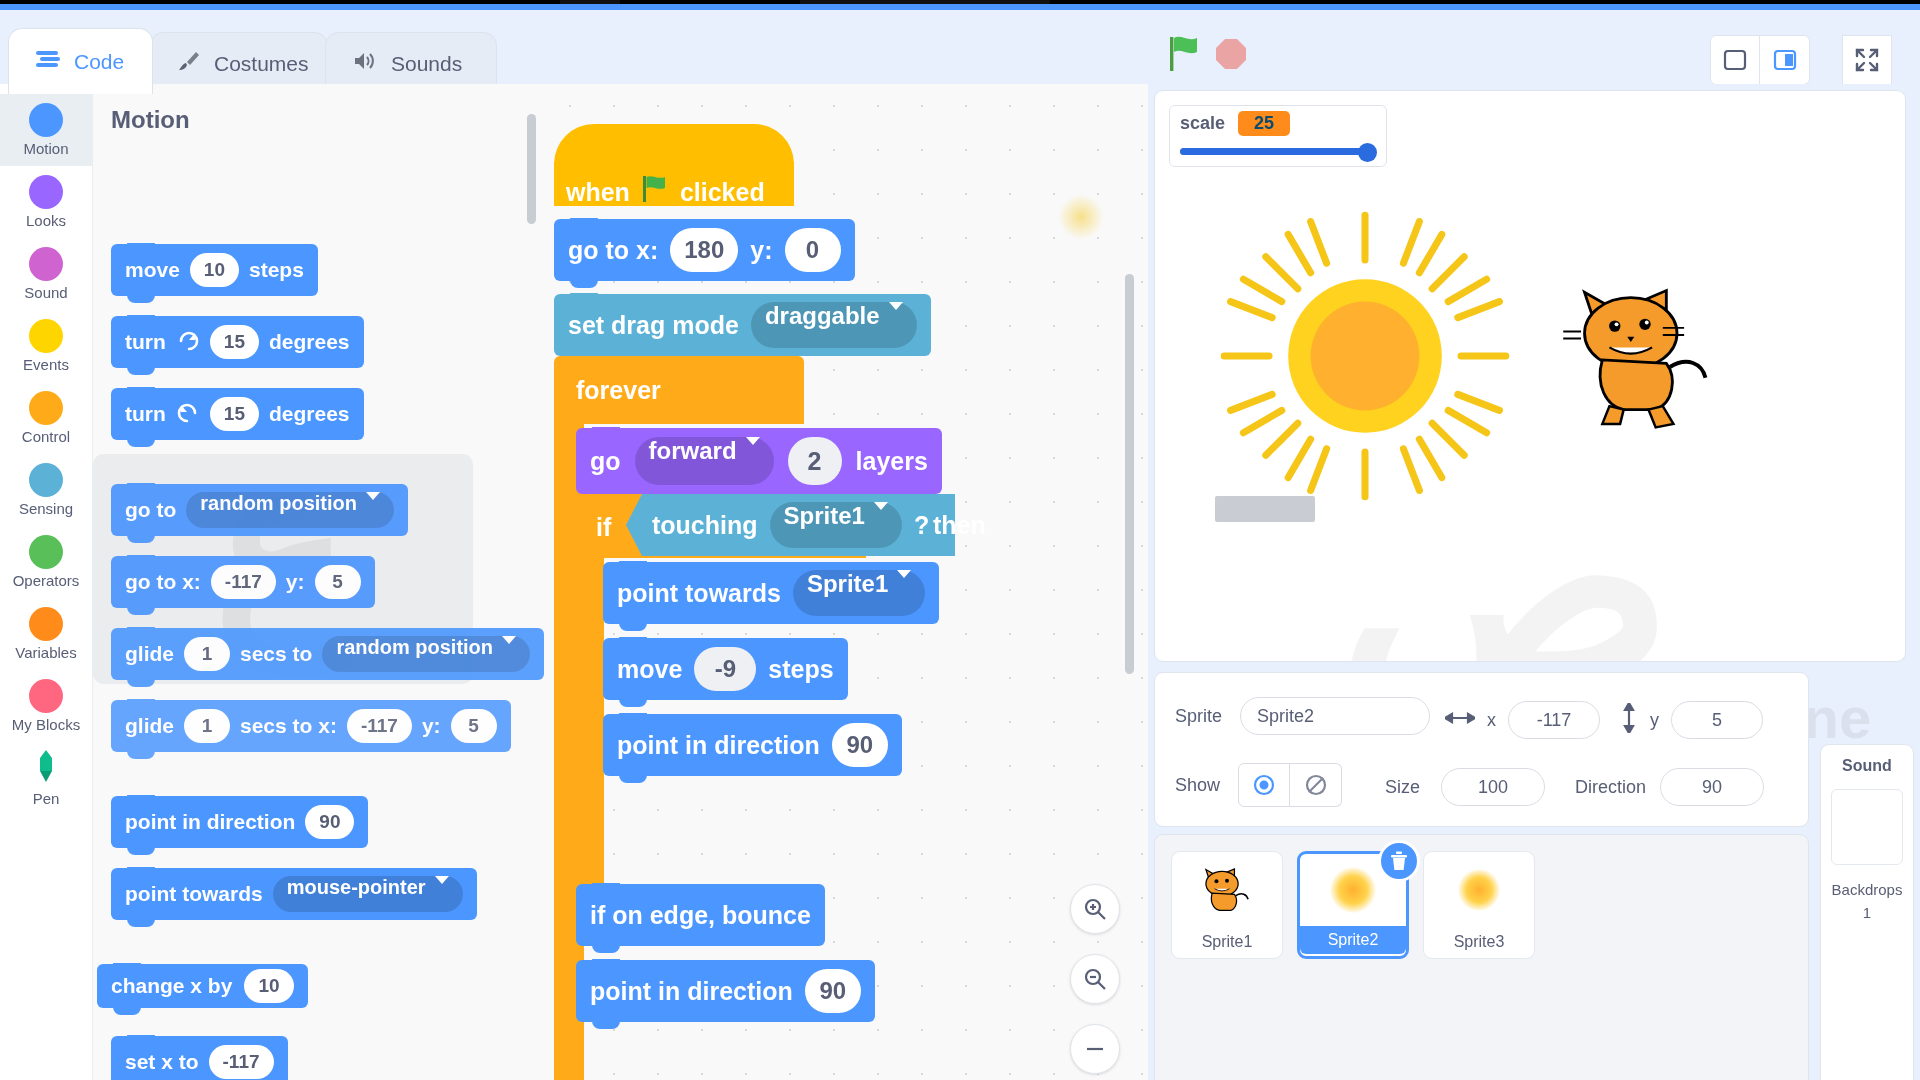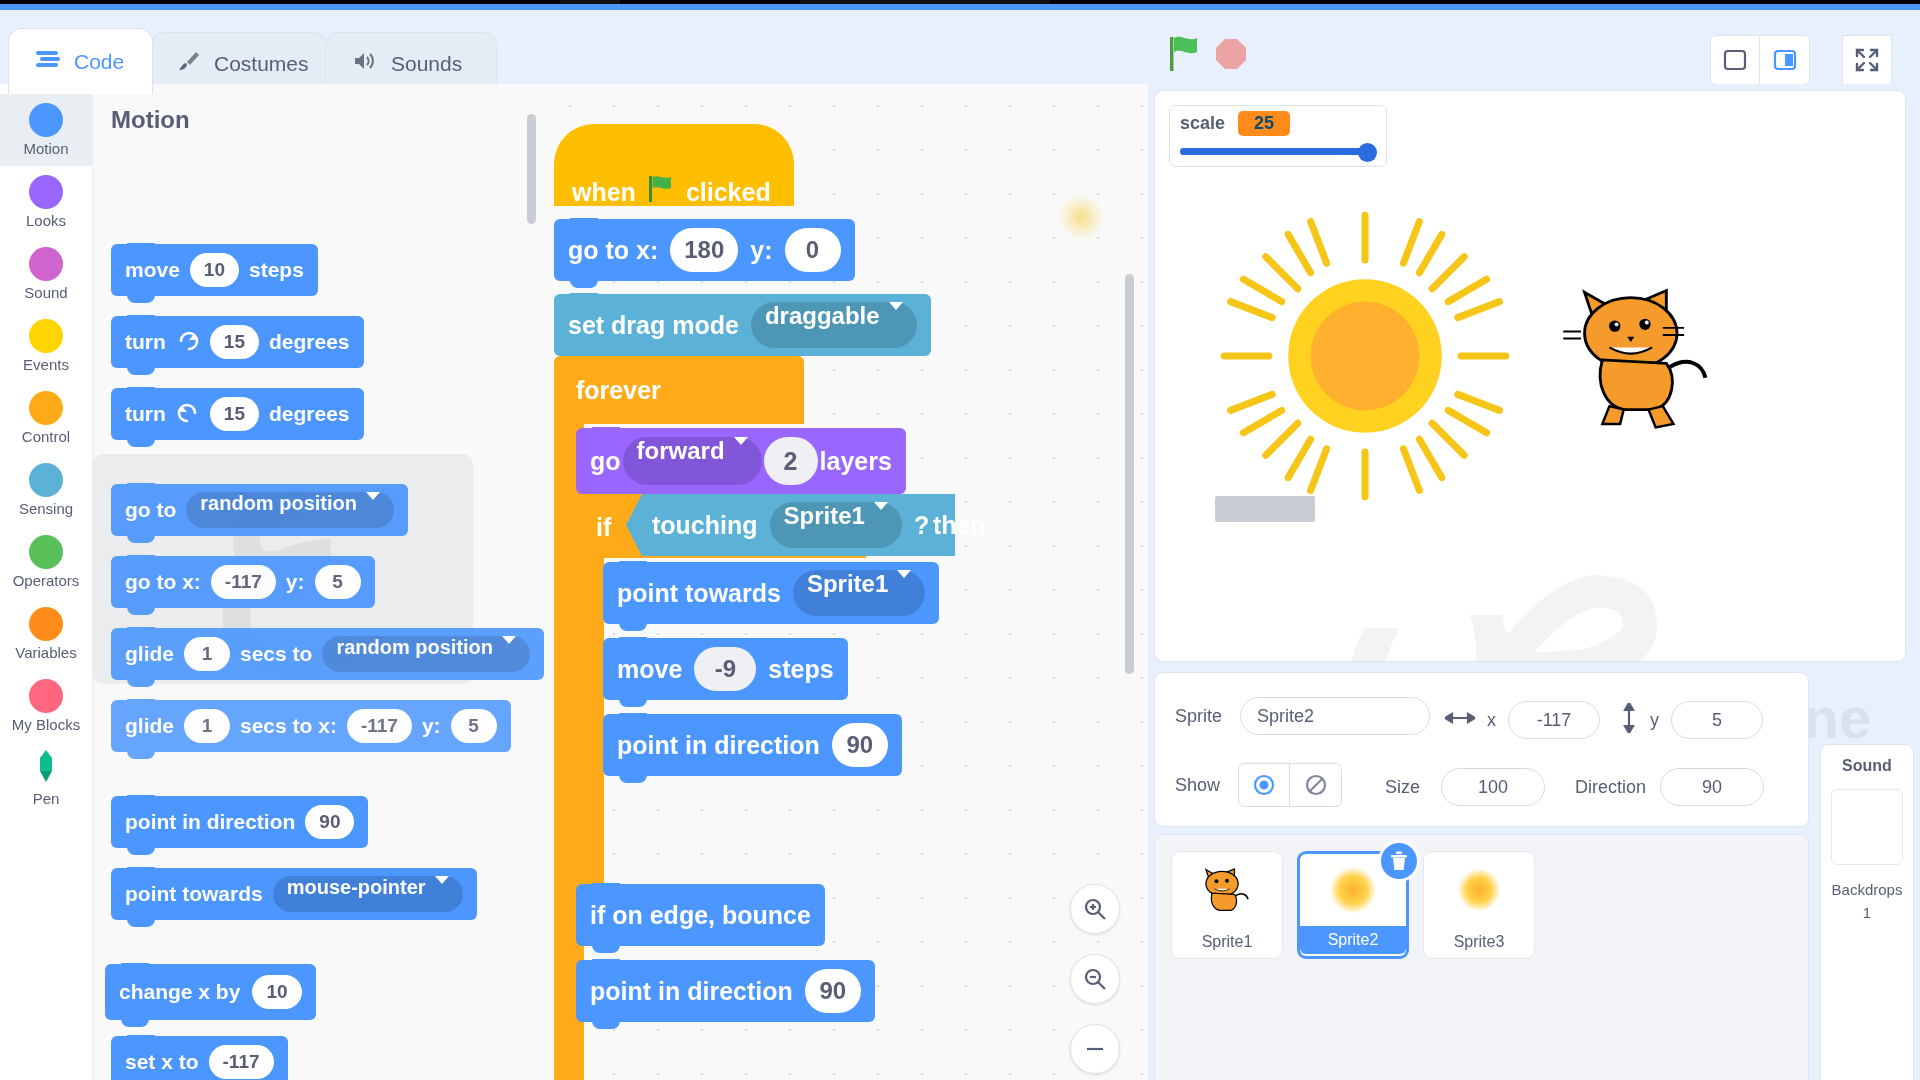--- a/index.html
+++ b/index.html
@@ -381,39 +381,39 @@
     </div>
 
     <div class="blk motion" style="left:18px;top:784px;height:52px;font-size:21px;">
       <span>point towards</span>
       <span class="drop">
         <span>mouse-pointer</span>
         <i class="caret"></i>
       </span>
     </div>
 
-    <div class="blk motion" style="left:12px;top:880px;height:56px;font-size:21px;gap:12px;">
+    <div class="blk motion" style="left:4px;top:880px;height:44px;font-size:21px;gap:12px;">
       <span>change x by</span>
       <span class="oval">10</span>
     </div>
 
     <div class="blk motion" style="left:18px;top:952px;height:52px;font-size:21px;">
       <span>set x to</span>
       <span class="oval">-117</span>
     </div>
 
   </div>
 
   <div class="canvas">
 
     <div style="position:absolute;left:510px;top:110px;width:46px;height:46px;border-radius:50%;background:radial-gradient(circle,#f7e08a 0%,rgba(255,255,255,0) 70%);"></div>
 
     <div style="position:absolute;left:6px;top:40px;width:240px;height:82px;background:#ffbf00;border-radius:40px 40px 6px 6px;"></div>
     <div style="position:absolute;left:6px;top:78px;width:240px;height:44px;background:#ffbf00;"></div>
-    <div style="position:absolute;left:6px;top:78px;display:flex;align-items:center;gap:12px;height:60px;padding-left:18px;color:#fff;font-weight:bold;font-size:25px;">
+    <div style="position:absolute;left:6px;top:78px;display:flex;align-items:center;gap:12px;height:60px;padding-left:12px;color:#fff;font-weight:bold;font-size:25px;">
       <span>when</span>
       <span>
         <svg width="26" height="28" viewBox="0 0 26 28">
           <rect x="1" y="1" width="3" height="26" fill="#3f8c38"></rect>
           <path d="M4.5 2 C10 -1 16 5 23 2 L23 13 C16 16 10 10 4.5 13 Z" fill="#45b14a"></path>
         </svg>
       </span>
       <span>clicked</span>
     </div>
 
@@ -431,21 +431,21 @@
         <i class="caret"></i>
       </span>
     </div>
 
     <div style="position:absolute;left:6px;top:272px;width:250px;height:68px;background:#ffab19;border-radius:6px 6px 0 0;"></div>
     <div style="position:absolute;left:6px;top:272px;height:68px;display:flex;align-items:center;padding-left:22px;color:#fff;font-weight:bold;font-size:25px;">
       <span>forever</span>
     </div>
     <div style="position:absolute;left:6px;top:340px;width:30px;height:700px;background:#ffab19;"></div>
 
-    <div class="blk looks" style="left:28px;top:344px;height:66px;font-size:25px;gap:2px;">
+    <div class="blk looks" style="left:28px;top:344px;height:66px;font-size:25px;gap:14px;">
       <span>go</span>
       <span class="drop" style="height:48px;font-size:24px;">
         <span>forward</span>
         <i class="caret"></i>
       </span>
       <span class="oval" style="height:48px;font-size:25px;min-width:54px;background:#eef0f4;">2</span>
       <span>layers</span>
     </div>
 
     <div style="position:absolute;left:28px;top:410px;width:290px;height:64px;background:#ffab19;border-radius:6px 6px 0 0;"></div>

